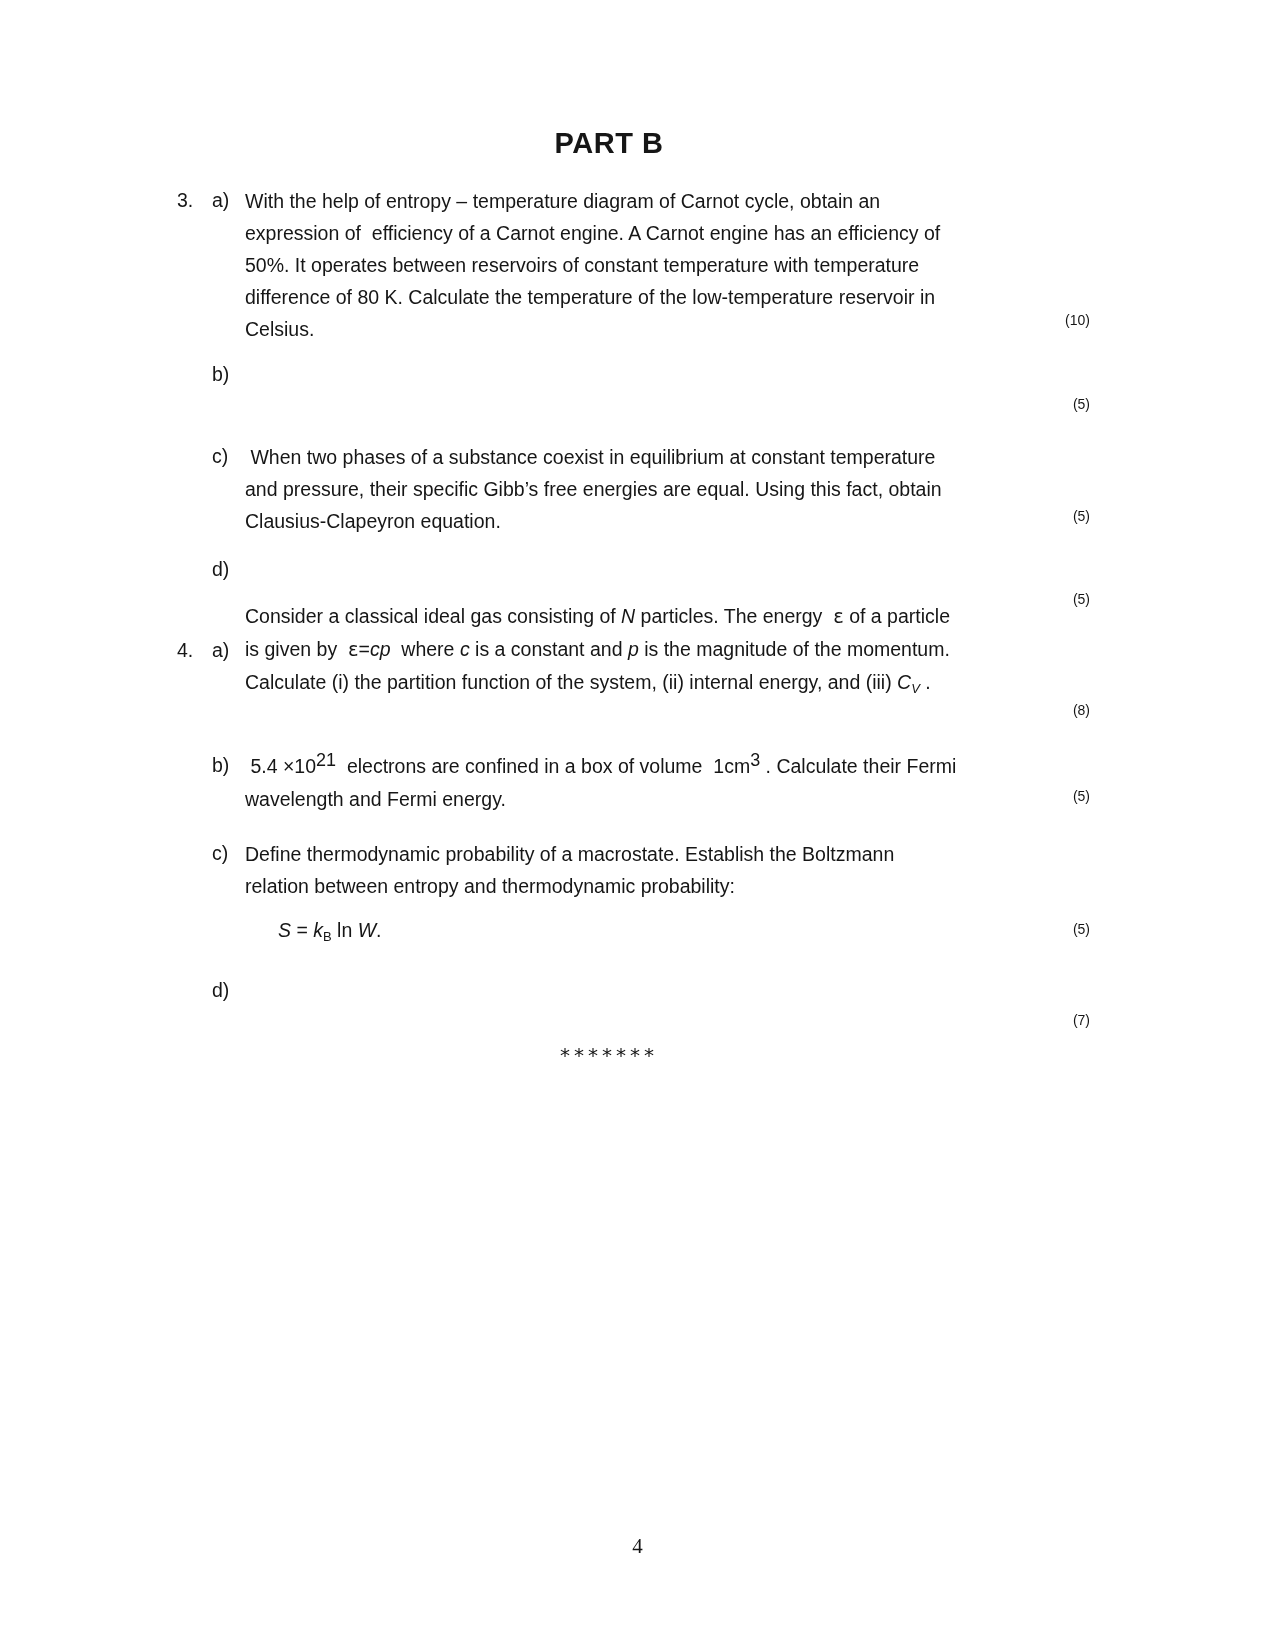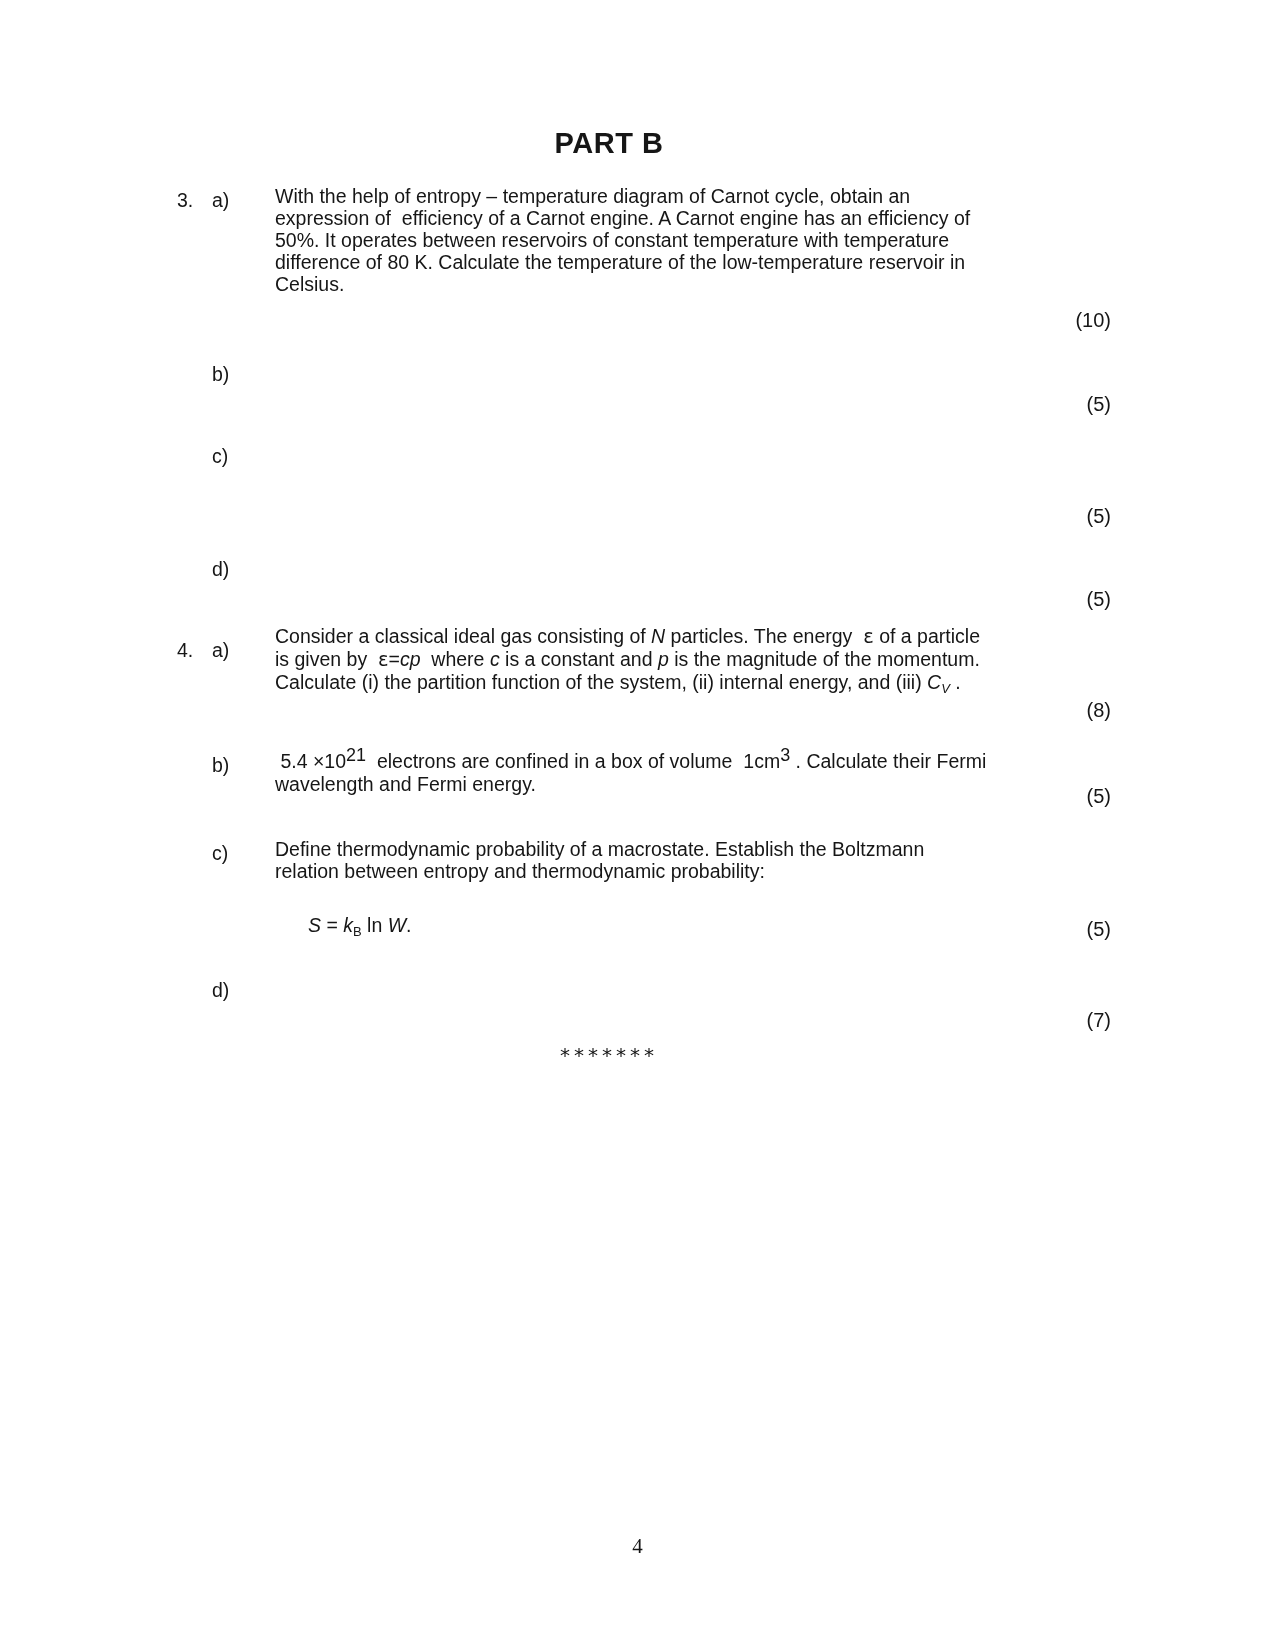--- a/index.html
+++ b/index.html
@@ -2,24 +2,24 @@
 <html><head>
 <meta charset="utf-8">
 <style>
   html,body{margin:0;padding:0;background:#ffffff;}
   #page{position:relative;width:1275px;height:1650px;background:#ffffff;overflow:hidden;
         font-family:"Liberation Sans",sans-serif;color:#161616;}
   .heading{position:absolute;top:125px;left:0;width:1218px;text-align:center;
            font-size:29px;line-height:36px;font-weight:bold;letter-spacing:0.5px;}
   .qnum{position:absolute;left:177px;font-size:19.5px;line-height:30px;white-space:pre;}
   .qletter{position:absolute;left:212px;font-size:19.5px;line-height:30px;white-space:pre;}
-  .qtext{position:absolute;left:245px;width:800px;font-size:19.5px;line-height:22px;
-         white-space:pre-wrap;margin-left:30px;}
-  .marks{position:absolute;left:1011px;width:100px;text-align:right;
-         font-size:20px;line-height:30px;}
+  .qtext{position:absolute;left:245px;width:800px;font-size:19.5px;line-height:32px;
+         white-space:pre-wrap;}
+  .marks{position:absolute;left:990px;width:100px;text-align:right;
+         font-size:14px;line-height:30px;}
   .eq{left:278px;width:340px;}
   .iv{font-style:italic;}
   .eps{font-family:"DejaVu Sans",sans-serif;}
   .sup{font-size:18px;position:relative;top:-7px;}
   .sub{font-size:13px;position:relative;top:4px;}
   .stars{position:absolute;top:1042px;left:0;width:1218px;text-align:center;
          font-family:"DejaVu Sans",sans-serif;font-size:20px;line-height:26px;letter-spacing:4px;}
   .pagenum{position:absolute;top:1533px;left:0;width:1275px;text-align:center;
            font-family:"Liberation Serif",serif;font-size:21px;line-height:26px;}
 </style>
@@ -37,29 +37,32 @@
 expression of  efficiency of a Carnot engine. A Carnot engine has an efficiency of
 50%. It operates between reservoirs of constant temperature with temperature
 difference of 80 K. Calculate the temperature of the low-temperature reservoir in
 Celsius.</div>
   <div class="marks" style="top:305px">(10)</div>
 
   <div class="qletter" style="top:359px">b)</div>
   <div class="marks" style="top:389px">(5)</div>
 
   <div class="qletter" style="top:441px">c)</div>
+  <div class="qtext" style="top:441px"> When two phases of a substance coexist in equilibrium at constant temperature
+and pressure, their specific Gibb’s free energies are equal. Using this fact, obtain
+Clausius-Clapeyron equation.</div>
   <div class="marks" style="top:501px">(5)</div>
 
   <div class="qletter" style="top:554px">d)</div>
   <div class="marks" style="top:584px">(5)</div>
 
   <div class="qnum" style="top:635px">4.</div>
 
   <div class="qletter" style="top:635px">a)</div>
-  <div class="qtext" style="top:625px"><span>Consider a classical ideal gas consisting of </span><span class="iv">N</span><span> particles. The energy  </span><span class="eps">ε</span><span> of a particle
+  <div class="qtext" style="top:600px"><span>Consider a classical ideal gas consisting of </span><span class="iv">N</span><span> particles. The energy  </span><span class="eps">ε</span><span> of a particle
 is given by  </span><span class="eps">ε</span><span>=</span><span class="iv">cp</span><span>  where </span><span class="iv">c</span><span> is a constant and </span><span class="iv">p</span><span> is the magnitude of the momentum.
 Calculate (i) the partition function of the system, (ii) internal energy, and (iii) </span><span class="iv">C</span><span class="sub iv">V</span><span> .</span></div>
   <div class="marks" style="top:695px">(8)</div>
 
   <div class="qletter" style="top:750px">b)</div>
   <div class="qtext" style="top:750px"><span> 5.4 </span><span>×</span><span>10</span><span class="sup">21</span><span>  electrons are confined in a box of volume  1cm</span><span class="sup">3</span><span> . Calculate their Fermi
 wavelength and Fermi energy.</span></div>
   <div class="marks" style="top:781px">(5)</div>
 
   <div class="qletter" style="top:838px">c)</div>

